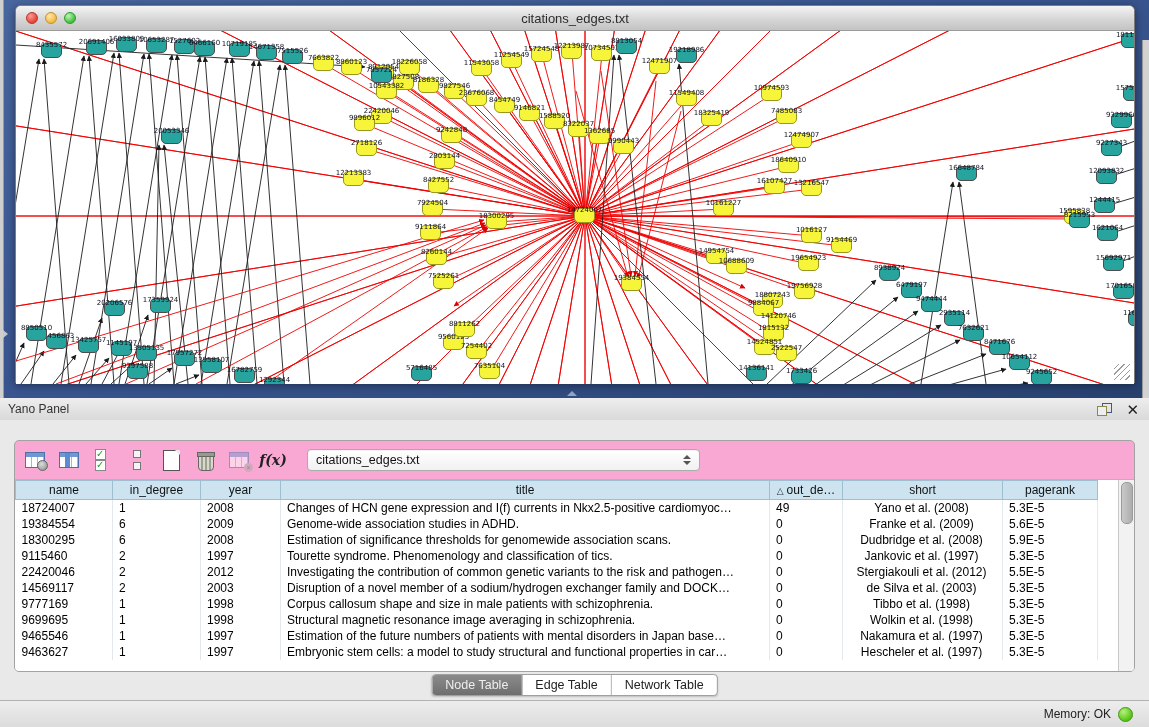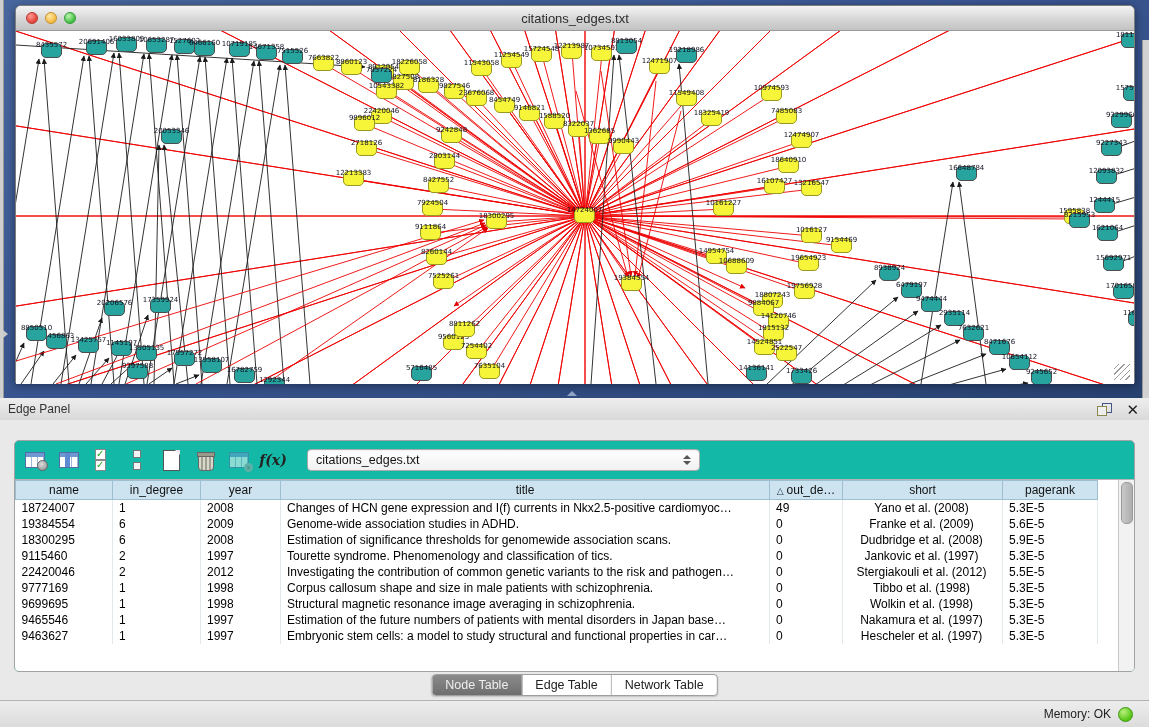--- a/index.html
+++ b/index.html
@@ -44,21 +44,21 @@
   .tp-title{font-size:12px;color:#333;padding-left:8px;flex:1;}
   .tp-float{width:15px;height:13px;position:relative;margin-right:14px;cursor:pointer;}
   .tp-float::before{content:"";position:absolute;right:0;top:0;width:8px;height:8px;border:1px solid #44558a;}
   .tp-float::after{content:"";position:absolute;left:0;bottom:0;width:8px;height:8px;border:1px solid #8a8a4f;background:#eee;}
   .tp-close{font-size:15px;font-weight:bold;color:#222;margin-right:10px;cursor:pointer;line-height:1;}
   .split-handle{position:absolute;left:567px;top:391px;width:0;height:0;
       border-left:5px solid transparent;border-right:5px solid transparent;border-bottom:5px solid #8fa3c5;}
 
   .tp-body{position:absolute;left:0;top:420px;width:1149px;height:280px;background:#e9e9e9;}
   .panel-box{position:absolute;left:14px;top:20px;width:1121px;height:232px;box-sizing:border-box;
-      border:1px solid #a2a2a2;border-radius:5px;background:#14b8a6;overflow:hidden;}
+      border:1px solid #a2a2a2;border-radius:5px;background:#f9a8d4;overflow:hidden;}
   .toolbar{height:38px;display:flex;align-items:center;padding-left:6px;gap:6px;}
   .tbtn{width:28px;height:28px;display:flex;align-items:center;justify-content:center;cursor:pointer;}
 
   .ic-grid{width:20px;height:16px;box-sizing:border-box;border:1px solid #4f6fa6;background:
      linear-gradient(#6f97d2 0 4px,transparent 4px) ,
      repeating-linear-gradient(to right,#fff 0 5px,#9fb6d6 5px 6px),
      repeating-linear-gradient(to bottom,#fff 0 4px,#9fb6d6 4px 5px);position:relative;}
   .ic-gear::after{content:"";position:absolute;right:-4px;bottom:-4px;width:9px;height:9px;border-radius:50%;
      background:radial-gradient(circle at 40% 35%,#ddd,#888);border:1px solid #666;}
   .ic-colstripe::after{content:"";position:absolute;left:5px;top:0;width:5px;height:100%;background:#5d8ad0;}
@@ -633,21 +633,21 @@
         </div>
         <div class="node nt" style="left: 775px; top: 338px;">
           <span class="nlabel">1733426</span>
         </div>
       </div>
   </div>
   <div class="split-handle"></div>
 </div>
 
 <div class="tp-header">
-  <span class="tp-title">Edge Panel</span>
+  <span class="tp-title">Yano Panel</span>
   <span class="tp-float"></span>
   <span class="tp-close">✕</span>
 </div>
 
 <div class="tp-body">
   <div class="panel-box">
     <div class="toolbar">
       <div class="tbtn">
           <span class="ic-grid ic-gear"></span>
         </div>
@@ -748,20 +748,29 @@
             <tr>
               <td class="c0">22420046</td>
               <td class="c1">2</td>
               <td class="c2">2012</td>
               <td class="c3">Investigating the contribution of common genetic variants to the risk and pathogen…</td>
               <td class="c4">0</td>
               <td class="c5">Stergiakouli et al. (2012)</td>
               <td class="c6">5.5E-5</td>
             </tr>
             <tr>
+              <td class="c0">14569117</td>
+              <td class="c1">2</td>
+              <td class="c2">2003</td>
+              <td class="c3">Disruption of a novel member of a sodium/hydrogen exchanger family and DOCK…</td>
+              <td class="c4">0</td>
+              <td class="c5">de Silva et al. (2003)</td>
+              <td class="c6">5.3E-5</td>
+            </tr>
+            <tr>
               <td class="c0">9777169</td>
               <td class="c1">1</td>
               <td class="c2">1998</td>
               <td class="c3">Corpus callosum shape and size in male patients with schizophrenia.</td>
               <td class="c4">0</td>
               <td class="c5">Tibbo et al. (1998)</td>
               <td class="c6">5.3E-5</td>
             </tr>
             <tr>
               <td class="c0">9699695</td>

